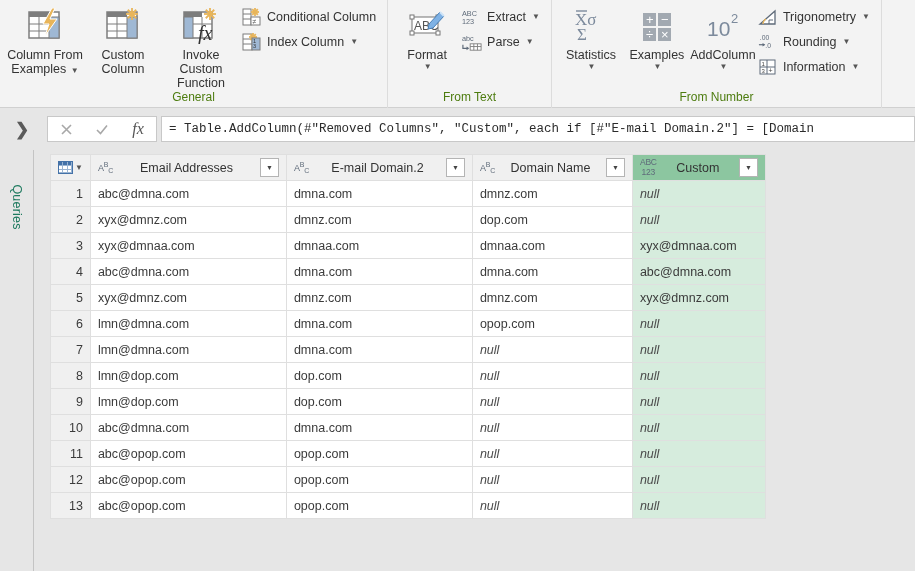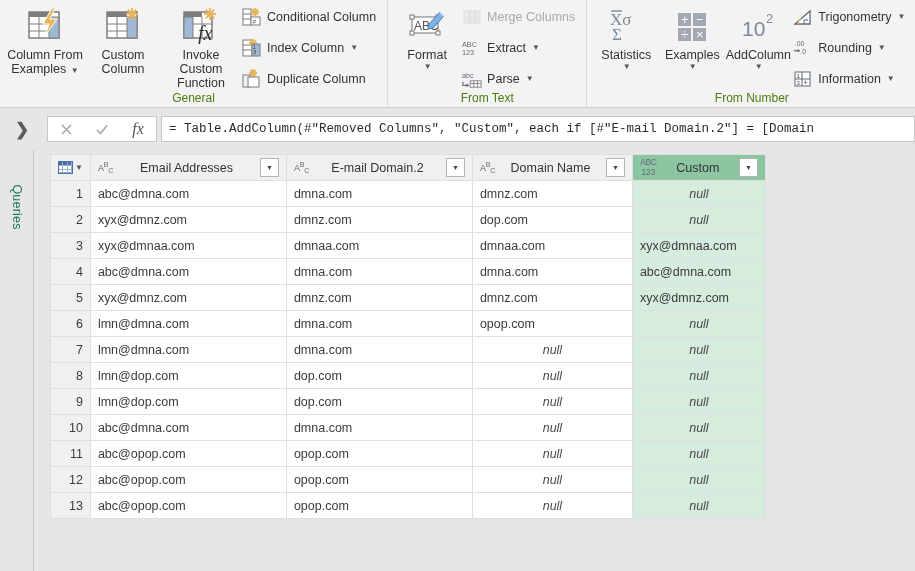--- a/index.html
+++ b/index.html
@@ -47,21 +47,21 @@
     cursor: default;
   }
   .bigbtn .glyph { height: 42px; display: flex; align-items: center; justify-content: center; }
   .bigbtn .cap {
     font-size: 12.5px; line-height: 14px; text-align: center; color: #333;
     margin-top: 1px; white-space: pre-line;
   }
   .bigbtn-wide { width: 78px; }
 
   
-  .smallcol { display: flex; flex-direction: column; padding-top: 2px; gap: 6px; }
+  .smallcol { display: flex; flex-direction: column; padding-top: 2px; }
   .smallbtn {
     display: flex; align-items: center; gap: 5px;
     height: 25px; padding: 0 5px 0 2px;
     font-size: 12.5px; color: #333; cursor: default;
     white-space: nowrap;
   }
   .smallbtn.disabled { color: #a9a9a9; }
   .smallbtn .sglyph { width: 20px; height: 20px; display:flex; align-items:center; justify-content:center; flex: 0 0 20px;}
   .caret-d { font-size: 8px; color: #555; margin-left: 1px; }
 
@@ -171,21 +171,21 @@
   .mini-table i:nth-child(-n+3) { background: #4472a8; }
   
   tbody td { background: #fff; color: #3b3b3b; }
   tbody td.rownum {
     background: #f0f0f0; color: #3b3b3b;
     text-align: right; padding-right: 9px;
     border: 1px solid #cdcdcd;
     width: 28px;
   }
   tbody td.hl { background: #d6ecdd; }
-  td.nullv { font-style: italic; text-align: center; color: #4a4a4a; margin-top: 16px; }
+  td.nullv { font-style: italic; text-align: left; color: #4a4a4a; margin-top: 16px; }
 
   
   svg { display: block; }
 </style>
 </head>
 <body>
 
 <div id="ribbon">
     <div class="rgroup">
       <div class="rgroup-body">
@@ -288,38 +288,20 @@
                 <line x1="11" y1="5" x2="13.82842712474619" y2="2.1715728752538093" stroke="#e8b55a" stroke-width="1.8"></line>
                 <circle cx="11" cy="5" r="1.6" fill="#e8b55a"></circle>
                 <rect x="10" y="6" width="8" height="12" fill="#9fb8d4" stroke="#7d7d7d"></rect>
                 <text x="11" y="11" font-size="5.5" fill="#333" font-family="Liberation Sans, sans-serif">1</text>
                 <text x="11" y="16" font-size="5.5" fill="#333" font-family="Liberation Sans, sans-serif">3</text>
               </svg>
             </span>
             <span>Index Column</span>
             <span class="caret-d">▼</span>
           </div>
-          <div class="smallbtn">
-            <span class="sglyph">
-              <svg width="20" height="20" viewBox="0 0 20 20">
-                <line x1="11" y1="4" x2="15" y2="4" stroke="#e8b55a" stroke-width="1.8"></line>
-                <line x1="11" y1="4" x2="13.82842712474619" y2="6.82842712474619" stroke="#e8b55a" stroke-width="1.8"></line>
-                <line x1="11" y1="4" x2="11" y2="8" stroke="#e8b55a" stroke-width="1.8"></line>
-                <line x1="11" y1="4" x2="8.17157287525381" y2="6.82842712474619" stroke="#e8b55a" stroke-width="1.8"></line>
-                <line x1="11" y1="4" x2="7" y2="4.000000000000001" stroke="#e8b55a" stroke-width="1.8"></line>
-                <line x1="11" y1="4" x2="8.171572875253808" y2="1.1715728752538102" stroke="#e8b55a" stroke-width="1.8"></line>
-                <line x1="11" y1="4" x2="11" y2="0" stroke="#e8b55a" stroke-width="1.8"></line>
-                <line x1="11" y1="4" x2="13.82842712474619" y2="1.1715728752538093" stroke="#e8b55a" stroke-width="1.8"></line>
-                <circle cx="11" cy="4" r="1.6" fill="#e8b55a"></circle>
-                <rect x="1" y="6" width="7" height="12" fill="none" stroke="#7d7d7d"></rect>
-                <rect x="6" y="8" width="11" height="10" fill="#fff" stroke="#7d7d7d"></rect>
-              </svg>
-            </span>
-            <span>Duplicate Column</span>
-          </div>
         </div>
       </div>
       <div class="rgroup-label">General</div>
     </div>
     <div class="rgroup">
       <div class="rgroup-body">
         <div class="bigbtn">
           <span class="glyph">
             <svg width="40" height="36" viewBox="0 0 40 36">
               <rect x="5" y="9" width="26" height="16" fill="#fff" stroke="#8a8a8a" stroke-width="1.2"></rect>
@@ -329,30 +311,20 @@
               <rect x="3" y="23" width="4" height="4" fill="#fff" stroke="#777"></rect>
               <rect x="29" y="23" width="4" height="4" fill="#fff" stroke="#777"></rect>
               <path d="M22 16 L33 4 L37 8 L26 20 L21 21 Z" fill="#7fb2e5" stroke="#4a7fb5" stroke-width="1"></path>
               <path d="M33 4 L37 8" stroke="#cfe4f7" stroke-width="2"></path>
             </svg>
           </span>
           <span class="cap">Format</span>
           <span class="caret-d">▼</span>
         </div>
         <div class="smallcol">
-          <div class="smallbtn disabled">
-            <span class="sglyph" style="opacity: 0.45;">
-              <svg width="20" height="20" viewBox="0 0 20 20">
-                <rect x="2" y="4" width="5" height="12" fill="#e2e2e2" stroke="#c0c0c0"></rect>
-                <rect x="8" y="4" width="5" height="12" fill="#d5dde8" stroke="#c0c0c0"></rect>
-                <rect x="14" y="4" width="4" height="12" fill="#e2e2e2" stroke="#c0c0c0"></rect>
-              </svg>
-            </span>
-            <span>Merge Columns</span>
-          </div>
           <div class="smallbtn">
             <span class="sglyph">
               <svg width="22" height="20" viewBox="0 0 22 20">
                 <text x="0" y="9" font-size="8" fill="#5f6b7a" font-family="Liberation Sans, sans-serif">ABC</text>
                 <text x="0" y="18" font-size="8" fill="#5f6b7a" font-family="Liberation Sans, sans-serif">123</text>
               </svg>
             </span>
             <span>Extract</span>
             <span class="caret-d">▼</span>
           </div>

